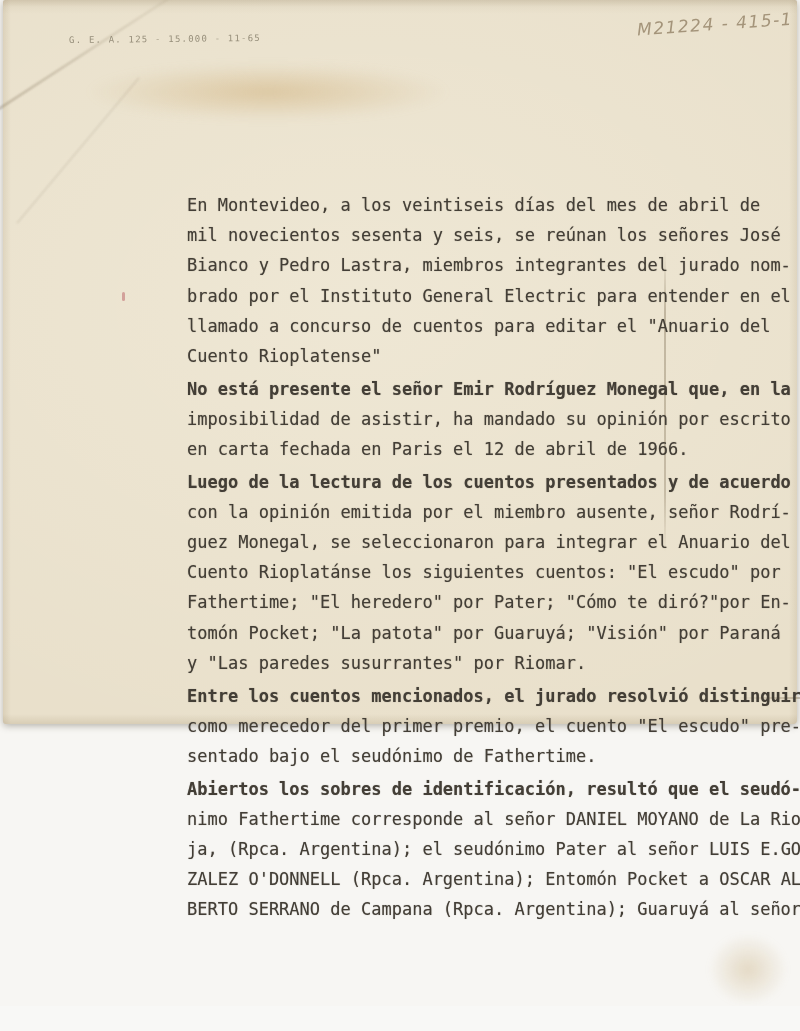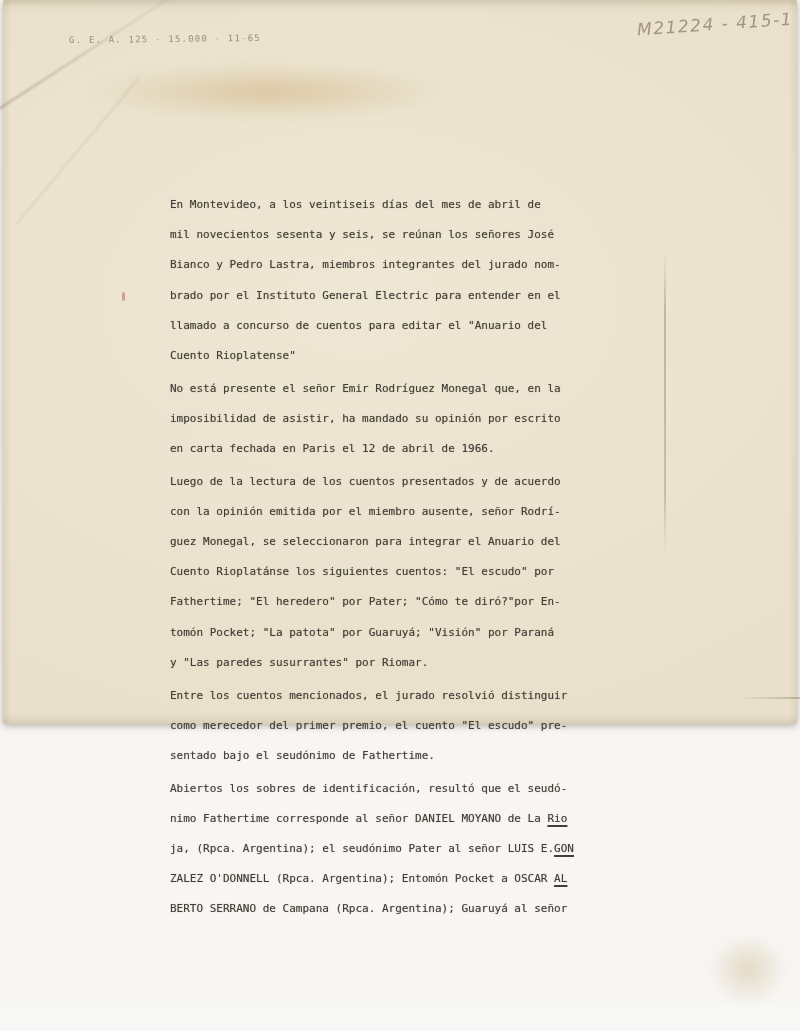--- a/index.html
+++ b/index.html
@@ -60,30 +60,30 @@
     font-family:"DejaVu Sans Mono", monospace;
     transform:rotate(-0.6deg);opacity:0.9;
   }
   .handwritten{
     position:absolute;left:634px;top:14px;
     font-family:"DejaVu Sans", sans-serif;font-style:italic;
     font-size:17px;letter-spacing:1.5px;color:#98876c;
     transform:rotate(-4deg);opacity:0.85;
   }
   .doc-text{
-    position:absolute;left:167px;top:190px;width:585px;
+    position:absolute;left:184px;top:190px;width:585px;
     font-family:"DejaVu Sans Mono", monospace;
-    font-size:11px;line-height:30.2px;
+    font-size:17px;line-height:30.2px;
     color:#433e36;
     text-shadow:0 0 1px rgba(62,56,45,0.45);
     white-space:pre;
   }
   .line{height:30.2px;}
-  .line.para{margin-top:2.5px;}
-  .u{text-decoration:underline;text-underline-offset:3px;text-decoration-thickness:1.5px;}
+  .line.para{margin-top:2.5px;font-weight:bold;}
+  .u{text-underline-offset:3px;text-decoration-thickness:1.5px;}
   .bottom-strip{position:absolute;left:0;top:1006px;width:800px;height:25px;background:#f8f8f6;}
 </style>
 </head>
 <body>
 
 <div class="paper">
   <div class="tape-stain"></div>
   <div class="stain-br"></div>
   <div class="crease-diagonal"></div>
   <div class="crease-diagonal2"></div>

